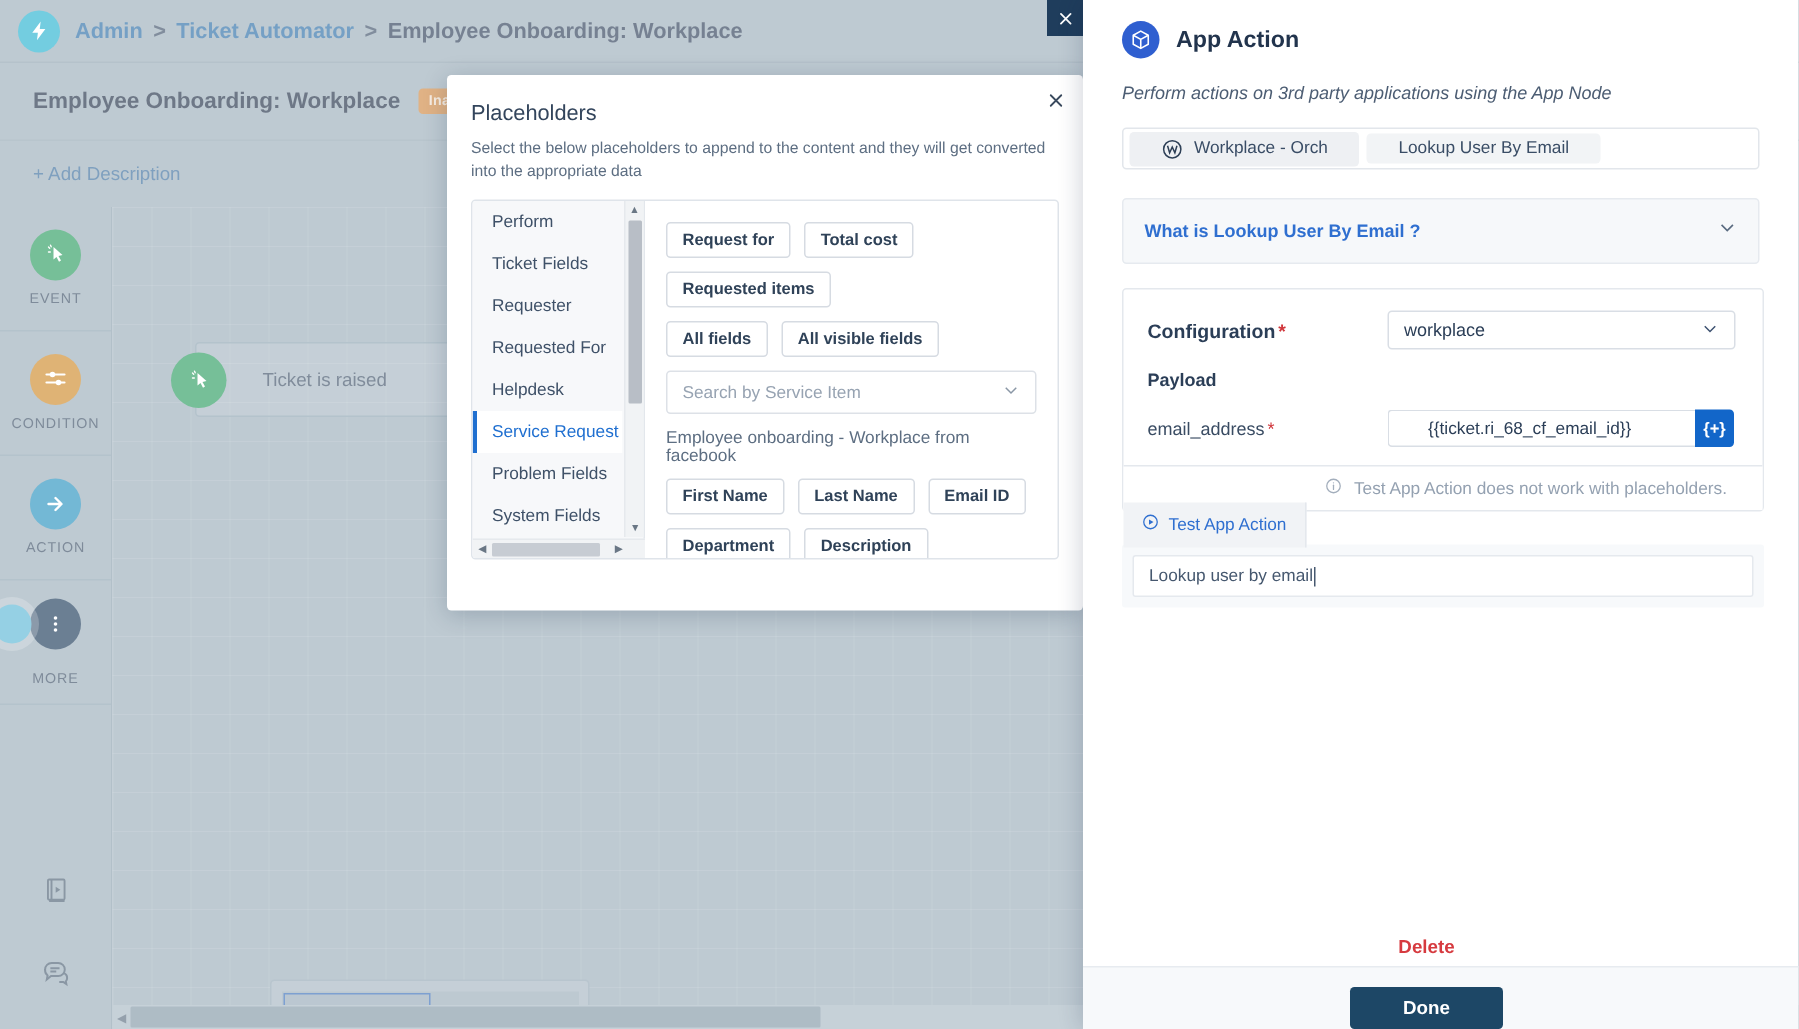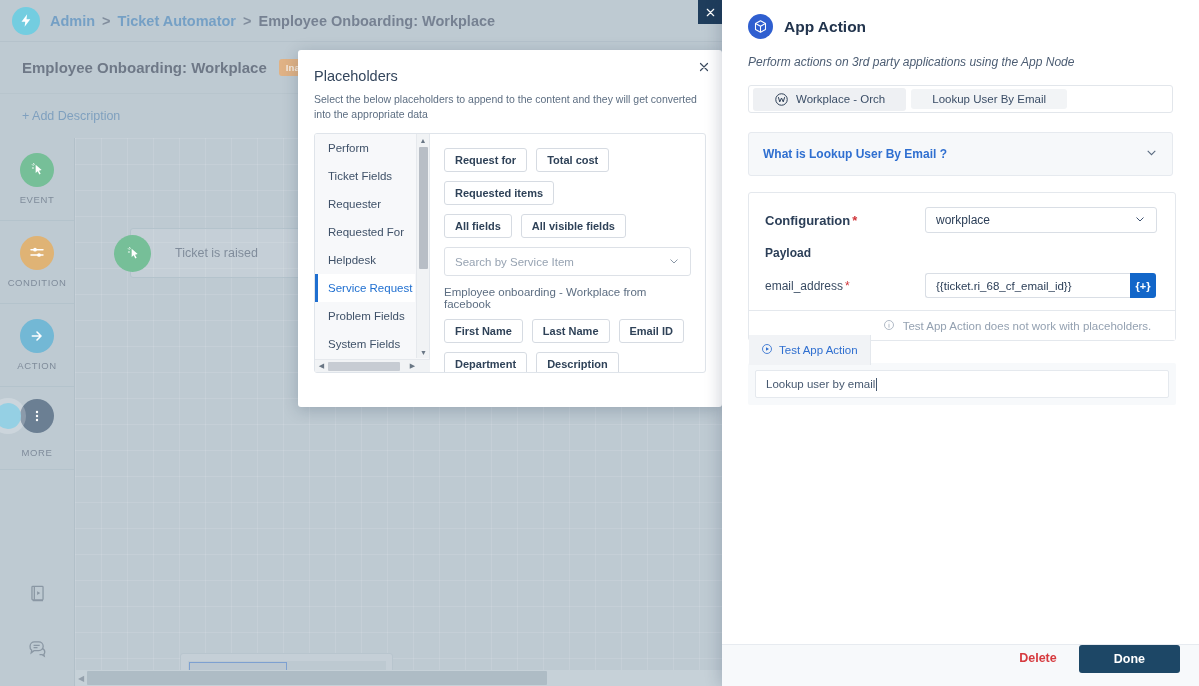--- a/index.html
+++ b/index.html
@@ -192,21 +192,21 @@
   .cfg-select{
     width:232px;height:26px;border:1px solid #d9dee5;border-radius:3px;background:#fff;
     display:flex;align-items:center;justify-content:space-between;padding:0 10px;
     font-size:12px;color:#2b3e57;
   }
   .cfg-sub{font-size:12px;font-weight:bold;color:#2b3e57;margin-bottom:13px;}
   .payload-row{display:flex;align-items:center;}
   .payload-label{width:160px;font-size:12px;color:#3a4c63;}
   .payload-input{
     width:205px;height:25px;border:1px solid #d9dee5;border-right:none;border-radius:3px 0 0 3px;
-    background:#fff;display:flex;align-items:center;padding:0 10px;font-size:11.5px;color:#2b3e57;
+    background:#fff;display:flex;align-items:center;padding:0 26px;font-size:11.5px;color:#2b3e57;
   }
   .payload-btn{
     width:26px;height:25px;background:#1266c9;color:#fff;font-size:11px;font-weight:bold;
     display:flex;align-items:center;justify-content:center;border-radius:0 3px 3px 0;
   }
   .cfg-foot{
     border-top:1px solid #e4e8ed;height:30px;display:flex;align-items:center;background:#fff;
   }
   .test-btn{
     height:30px;display:flex;align-items:center;gap:6px;padding:0 12px;background:#f1f3f6;
@@ -216,22 +216,22 @@
 
   .note-wrap{margin:22px 23px 0 26px;background:#f7f9fb;padding:7px;border-radius:2px;}
   .note-box{
     height:28px;border:1px solid #e5e9ee;border-radius:2px;background:#fff;
     display:flex;align-items:center;padding:0 10px;font-size:11.5px;color:#46586f;
   }
   .caret{display:inline-block;width:1px;height:13px;background:#46586f;margin-left:1px;}
 
   .panel-foot{
     position:absolute;left:0;bottom:0;width:477px;height:42px;background:#f7f9fb;
-    border-top:1px solid #e7ebf0;display:flex;align-items:flex-start;justify-content:flex-end;
-    padding-right:19px;gap:14px;
+    border-top:1px solid #e7ebf0;display:flex;align-items:center;justify-content:flex-end;
+    padding-right:19px;gap:14px;flex-direction:column;
   }
   .delete-btn{font-size:12.5px;color:#d63a3f;font-weight:bold;padding:6px 8px;}
   .done-btn{
     background:#1d4766;color:#ffffff;font-size:12.5px;font-weight:bold;border-radius:3px;
     padding:7px 35px;
   }
 </style>
 </head>
 <body>
 

